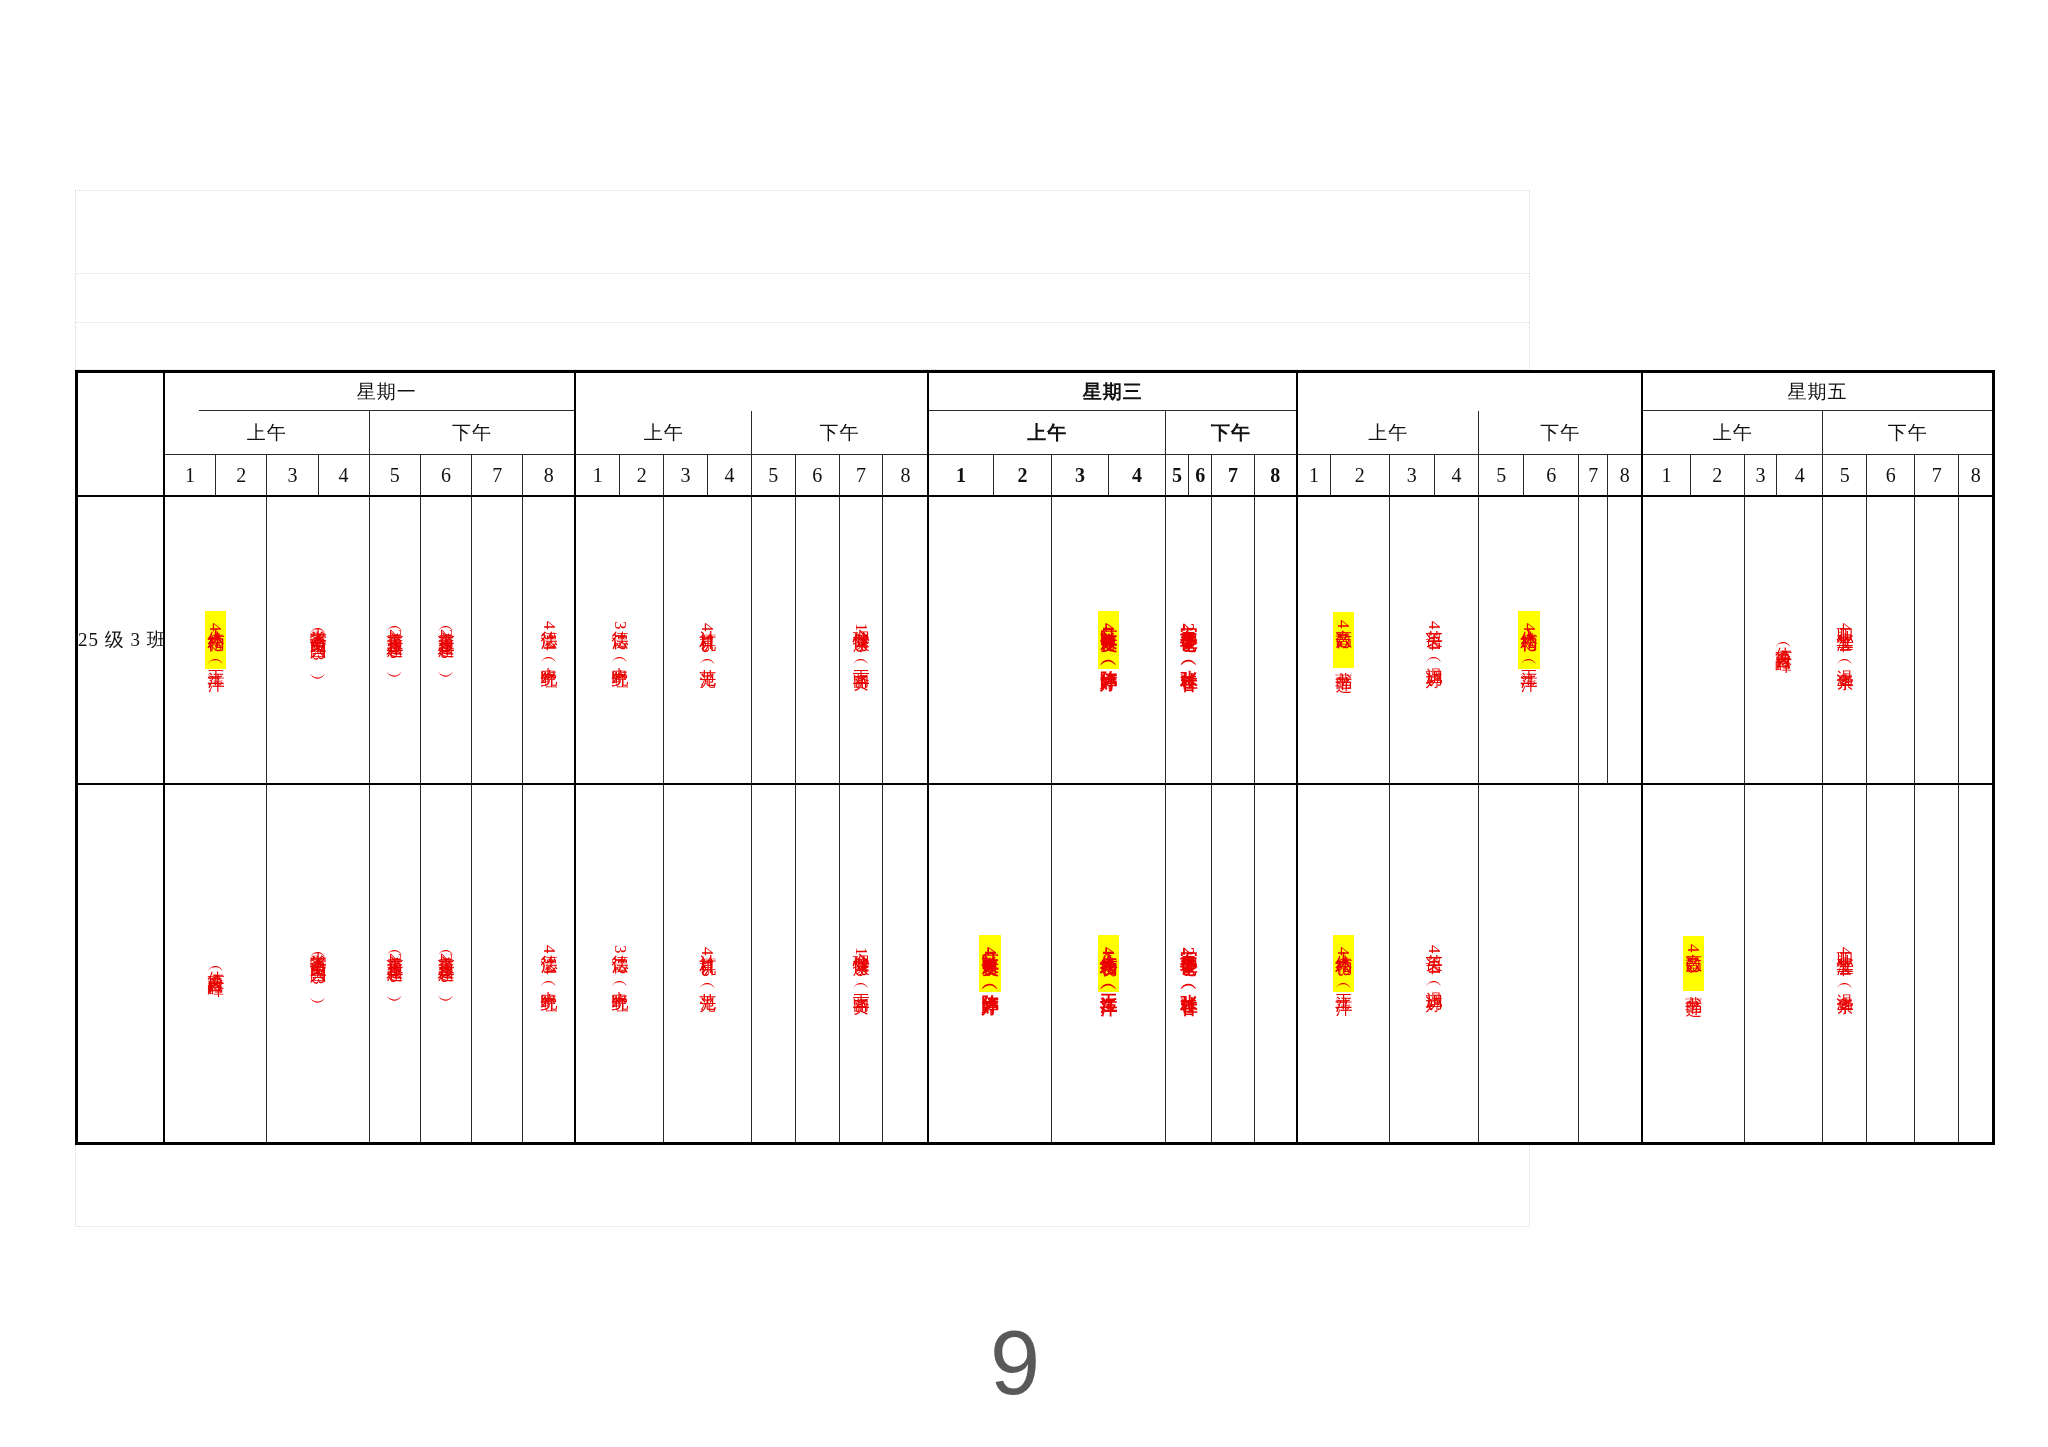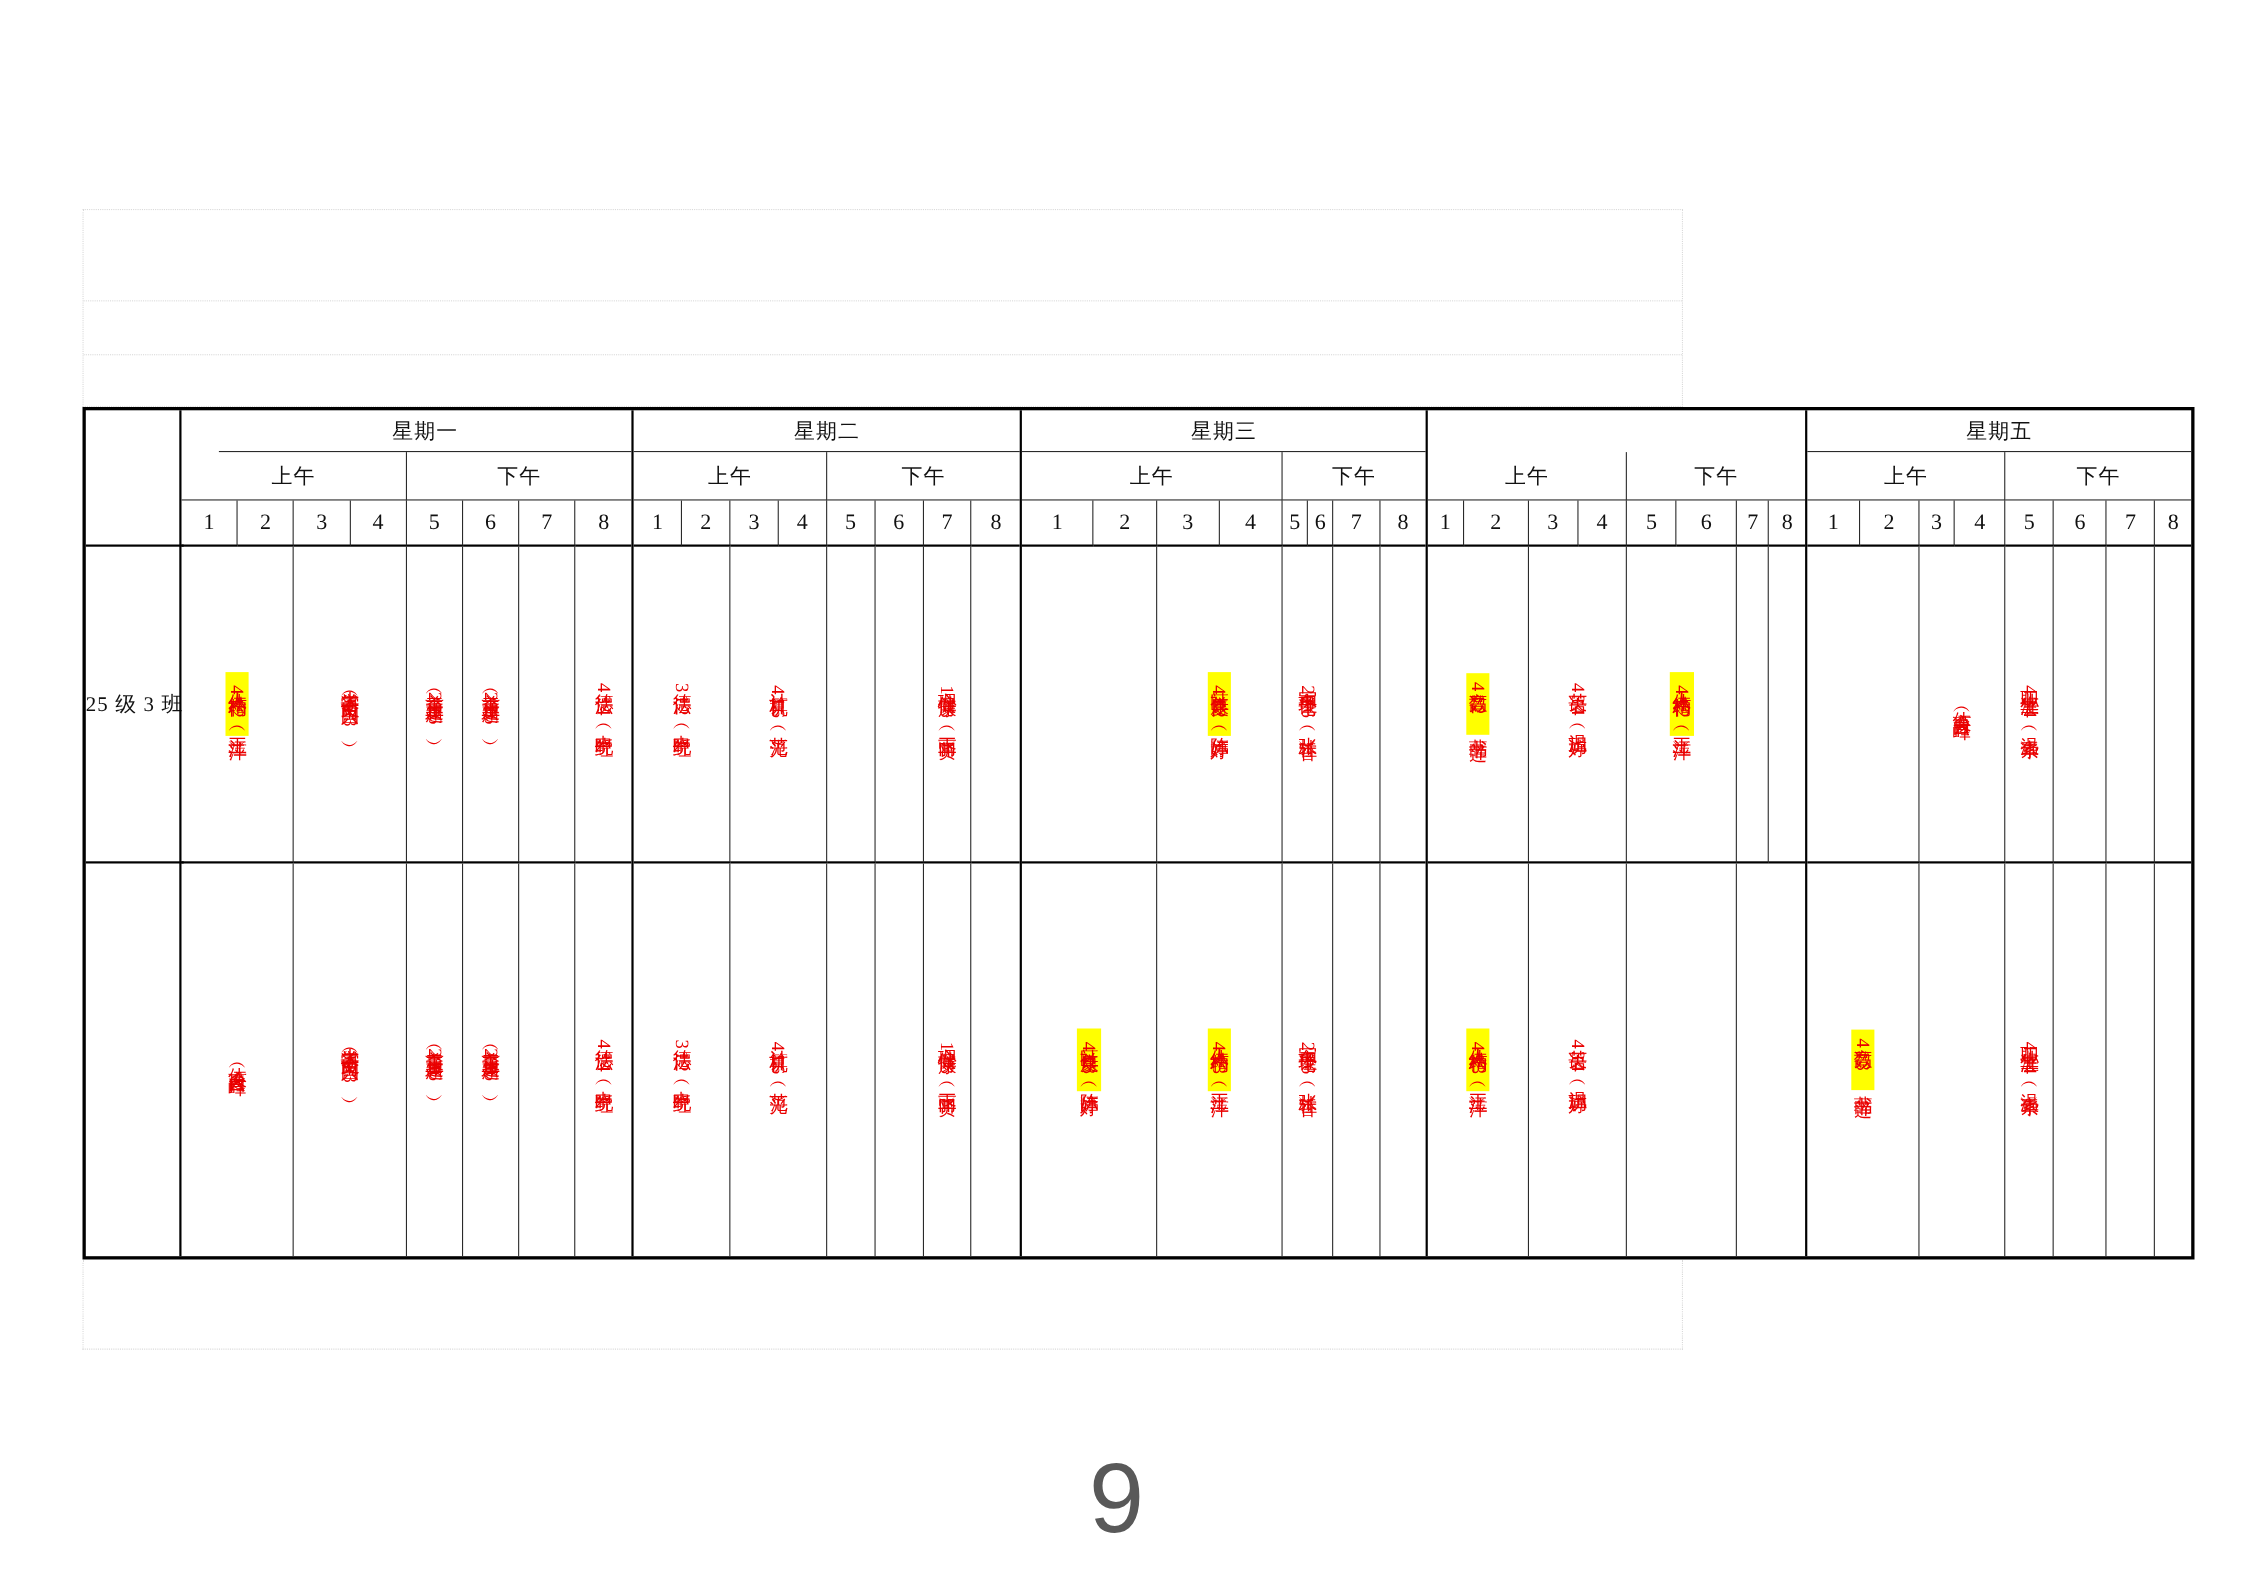--- a/index.html
+++ b/index.html
@@ -97,21 +97,20 @@
         </div>
         <div class="cell content2" style="grid-area: 5 / 6 / auto / span 1;">
           <span class="vtext">美育（王建超226）</span>
         </div>
         <div class="cell content2" style="grid-area: 5 / 7 / auto / span 1;"></div>
         <div class="cell content2 co8" style="grid-area: 5 / 8 / auto / span 1;">
           <span class="vtext">德法434（申晓红）</span>
         </div>
       </div>
       <div class="day" style="flex: 354 1 0px; grid-template-columns: 1fr 1fr 1fr 1fr 1fr 1fr 1fr 1fr;">
-        <div class="cell day-label-cell co8" style="grid-area: 1 / 1 / auto / span 8;">星期二</div>
         <div class="cell session-cell" style="grid-area: 2 / 1 / auto / span 4;">上午</div>
         <div class="cell session-cell co8" style="grid-area: 2 / 5 / auto / span 4;">下午</div>
         <div class="cell period-cell" style="grid-area: 3 / 1 / auto / span 1;">1</div>
         <div class="cell period-cell" style="grid-area: 3 / 2 / auto / span 1;">2</div>
         <div class="cell period-cell" style="grid-area: 3 / 3 / auto / span 1;">3</div>
         <div class="cell period-cell" style="grid-area: 3 / 4 / auto / span 1;">4</div>
         <div class="cell period-cell" style="grid-area: 3 / 5 / auto / span 1;">5</div>
         <div class="cell period-cell" style="grid-area: 3 / 6 / auto / span 1;">6</div>
         <div class="cell period-cell" style="grid-area: 3 / 7 / auto / span 1;">7</div>
         <div class="cell period-cell co8" style="grid-area: 3 / 8 / auto / span 1;">8</div>
@@ -133,21 +132,21 @@
         <div class="cell content2" style="grid-area: 5 / 3 / auto / span 2;">
           <span class="vtext">计算机416（范光）</span>
         </div>
         <div class="cell content2" style="grid-area: 5 / 5 / auto / span 1;"></div>
         <div class="cell content2" style="grid-area: 5 / 6 / auto / span 1;"></div>
         <div class="cell content2" style="grid-area: 5 / 7 / auto / span 1;">
           <span class="vtext">心理健康123（王丽贤）</span>
         </div>
         <div class="cell content2 co8" style="grid-area: 5 / 8 / auto / span 1;"></div>
       </div>
-      <div class="day" style="flex: 370 1 0px; grid-template-columns: 1.45fr 1.3fr 1.28fr 1.28fr 0.52fr 0.52fr 0.95fr 0.93fr;">
+      <div class="day" style="flex: 370 1 0px; grid-template-columns: 1.45fr 1.3fr 1.28fr 1.28fr 0.52fr 0.52fr 0.95fr 0.93fr; font-weight: bold;">
         <div class="cell day-label-cell co8" style="grid-area: 1 / 1 / auto / span 8;">星期三</div>
         <div class="cell session-cell" style="grid-area: 2 / 1 / auto / span 4;">上午</div>
         <div class="cell session-cell co8" style="grid-area: 2 / 5 / auto / span 4;">下午</div>
         <div class="cell period-cell" style="grid-area: 3 / 1 / auto / span 1;">1</div>
         <div class="cell period-cell" style="grid-area: 3 / 2 / auto / span 1;">2</div>
         <div class="cell period-cell" style="grid-area: 3 / 3 / auto / span 1;">3</div>
         <div class="cell period-cell" style="grid-area: 3 / 4 / auto / span 1;">4</div>
         <div class="cell period-cell" style="grid-area: 3 / 5 / auto / span 1;">5</div>
         <div class="cell period-cell" style="grid-area: 3 / 6 / auto / span 1;">6</div>
         <div class="cell period-cell" style="grid-area: 3 / 7 / auto / span 1;">7</div>

